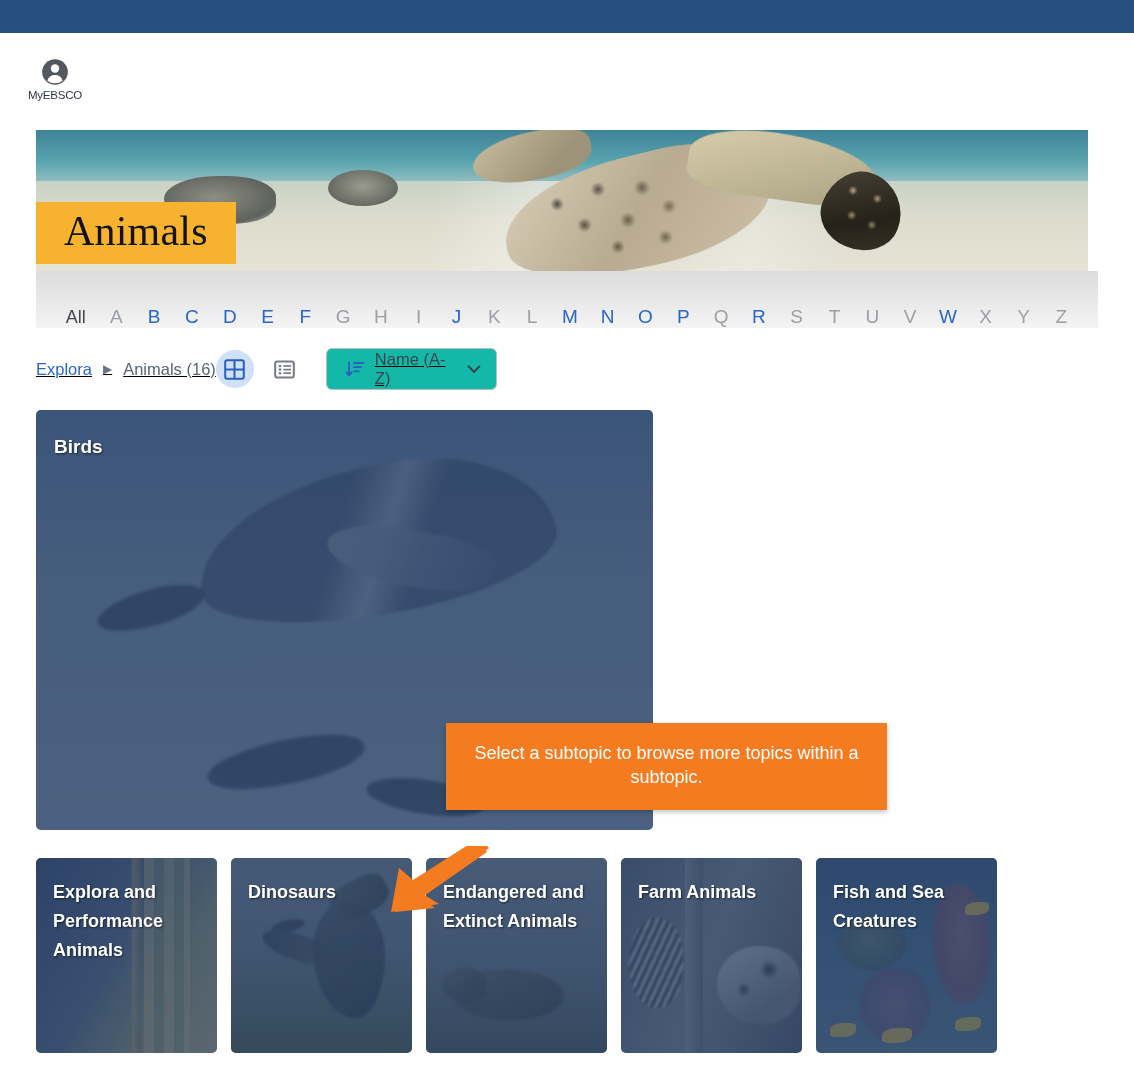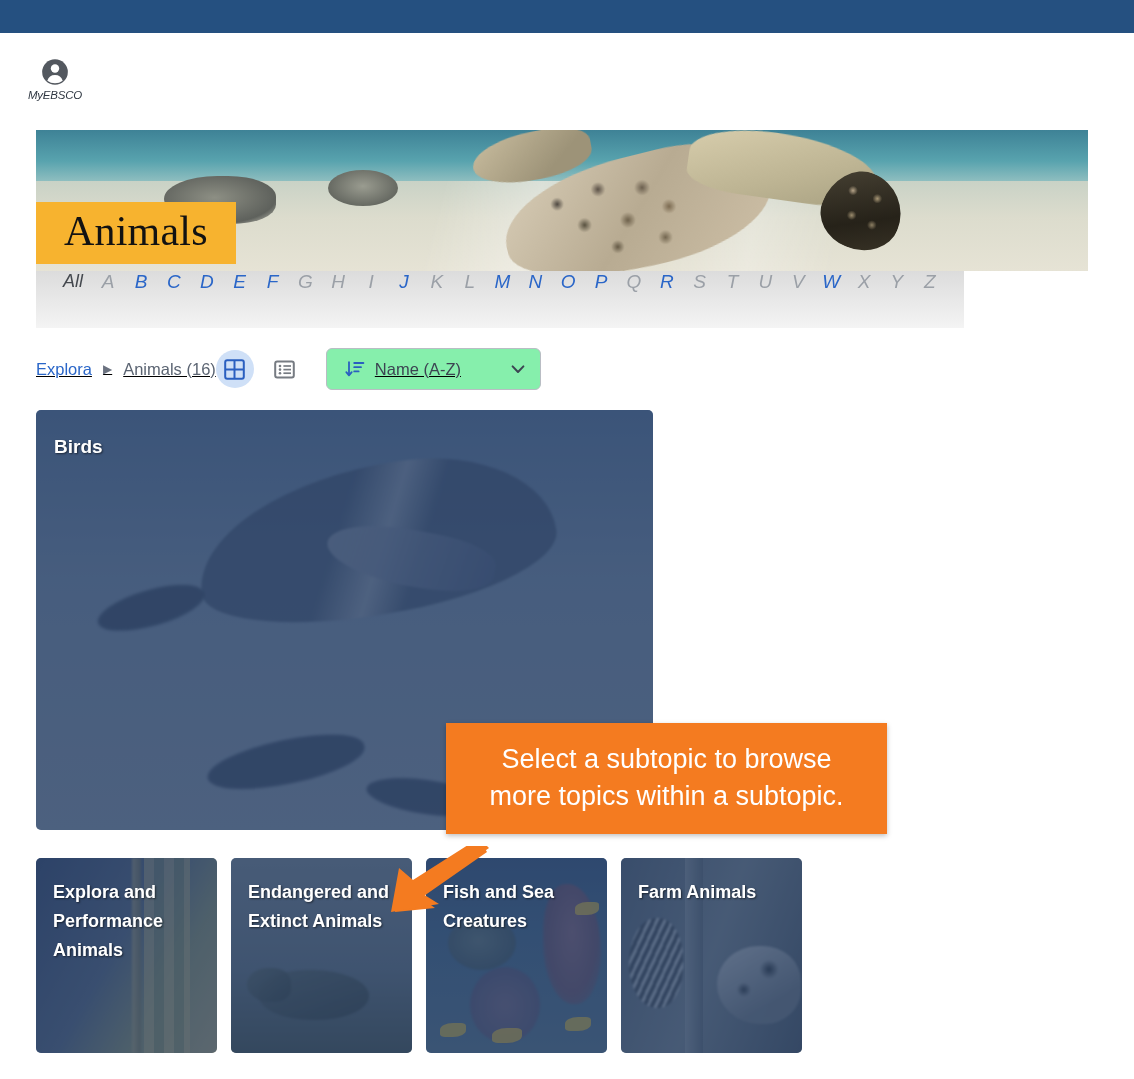--- a/index.html
+++ b/index.html
@@ -61,21 +61,20 @@
     align-items: center;
     cursor: pointer;
     padding-top: 2px;
   }
   .avatar-icon { width: 28px; height: 28px; display:block; }
   .myebsco-label {
     font-size: 11.5px;
     color: #2f3742;
     margin-top: 3px;
     letter-spacing: -0.2px;
-    font-style: italic;
   }
 
   
   .banner-wrap { margin: 0 46px 0 36px; }
   .banner {
     position: relative;
     height: 141px;
     width: 1052px;
     overflow: hidden;
     background: #a3a3a3;
@@ -169,27 +168,26 @@
     font-family: "Liberation Serif", serif;
     font-size: 42px;
     color: #121212;
     line-height: 1;
     letter-spacing: .2px;
   }
 
   
   .alpha-bar {
     margin: 0 46px 0 36px;
-    width: 928px;
+    width: 1062px;
     height: 57px;
     background: linear-gradient(to bottom, #dcdcdc 0%, #e9e9e9 55%, #f4f4f4 100%);
     display: flex;
-    align-items: flex-start;
+    align-items: flex-end;
     padding: 0 18px;
-    font-style: italic;
   }
   .alpha {
     flex: 1;
     text-align: center;
     font-size: 19px;
     color: #9ba0a7;
     cursor: default;
   }
   .alpha.active { color: #2a66c8; cursor: pointer; }
   .alpha.all { color: #44484e; font-size: 18px; flex: 1.15; }
@@ -211,24 +209,24 @@
 
   .ctrl-right { display: flex; align-items: center; gap: 12px; }
   .viewbtn {
     width: 38px; height: 38px; border-radius: 50%;
     display: flex; align-items: center; justify-content: center;
     cursor: pointer; border: none; background: transparent;
   }
   .viewbtn.active { background: #cfe0f7; }
   .sort-select {
     margin-left: 10px;
-    width: 215px; height: 42px;
+    width: 171px; height: 42px;
     border: 1px solid #b9bdc4;
     border-radius: 6px;
-    background: #86efac;
+    background: #14b8a6;
     display: flex; align-items: center;
     padding: 0 12px 0 18px;
     gap: 10px;
     cursor: pointer;
   }
   .sort-label { flex: 1; font-size: 16.5px; color: #3c4452; }
 
   
   .cards-top {
     margin: 0 46px 0 36px;
@@ -428,21 +426,21 @@
     position: absolute;
     left: 446px; top: 723px;
     width: 441px;
     background: #f47b20;
     padding: 18px 24px 20px 24px;
     z-index: 40;
     box-shadow: 0 2px 5px rgba(0,0,0,.25);
   }
   .callout-text {
     color: #ffffff;
-    font-size: 27px;
+    font-size: 18px;
     line-height: 1.36;
     text-align: center;
   }
   .callout-arrow {
     position: absolute;
     left: 373px; top: 846px;
     width: 120px; height: 80px;
     z-index: 39;
     pointer-events: none;
   }
@@ -590,53 +588,63 @@
 <div class="cards-bottom">
   <div class="card card-small">
     <div class="card-img bg-circus">
       <div class="shape tent"></div>
       <div class="shape pole"></div>
     </div>
     <div class="card-veil"></div>
     <div class="card-title">Explora and Performance Animals</div>
   </div>
 
+  <div class="card card-small">
+    <div class="card-img bg-dino">
+      <div class="shape dino-tail"></div>
+      <div class="shape dino-body"></div>
+      <div class="shape dino-head"></div>
+      <div class="shape ptero"></div>
+    </div>
+    <div class="card-veil"></div>
+    <div class="card-title">Dinosaurs</div>
+  </div>
 
   <div class="card card-small">
     <div class="card-img bg-endang">
       <div class="shape rhino-body"></div>
       <div class="shape rhino-head"></div>
     </div>
     <div class="card-veil"></div>
     <div class="card-title">Endangered and Extinct Animals</div>
+  </div>
+
+  <div class="card card-small">
+    <div class="card-img bg-farm">
+      <div class="shape beam"></div>
+      <div class="shape hen"></div>
+      <div class="shape pig-head"></div>
+    </div>
+    <div class="card-veil"></div>
+    <div class="card-title">Farm Animals</div>
   </div>
 
   <div class="card card-small">
     <div class="card-img bg-fish">
       <div class="shape coral1"></div>
       <div class="shape coral2"></div>
       <div class="shape turtle-sm"></div>
       <div class="fish-y" style="left:14px;bottom:16px;width:26px;height:14px;"></div>
       <div class="fish-y" style="left:66px;bottom:10px;width:30px;height:15px;"></div>
       <div class="fish-y" style="right:16px;bottom:22px;width:26px;height:14px;"></div>
       <div class="fish-y" style="right:8px;top:44px;width:24px;height:13px;"></div>
     </div>
     <div class="card-veil"></div>
     <div class="card-title">Fish and Sea Creatures</div>
   </div>
-
-  <div class="card card-small">
-    <div class="card-img bg-farm">
-      <div class="shape beam"></div>
-      <div class="shape hen"></div>
-      <div class="shape pig-head"></div>
-    </div>
-    <div class="card-veil"></div>
-    <div class="card-title">Farm Animals</div>
-  </div>
 </div>
 
 <svg class="callout-arrow" viewBox="0 0 120 80">
   <polygon points="114,6 48,52 62,62 22,66 30,26 42,38 108,-4" fill="#f47b20"></polygon>
   <polygon points="116,2 50,48 66,58 18,66 26,22 40,34 106,-8" fill="#f47b20"></polygon>
 </svg>
 <div class="callout">
   <div class="callout-text">Select a subtopic to browse more topics within a subtopic.</div>
 </div>
 

